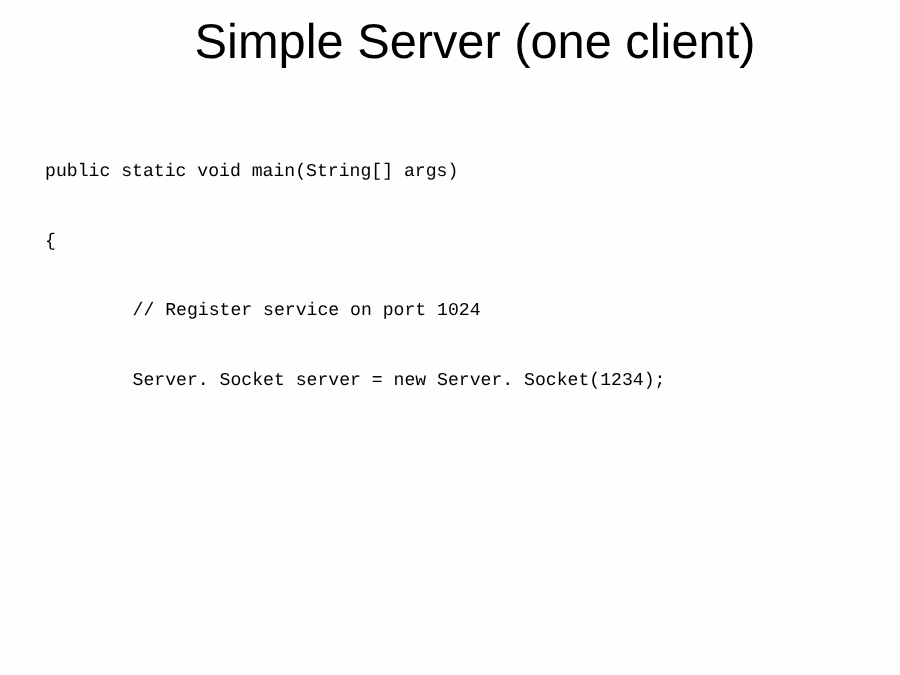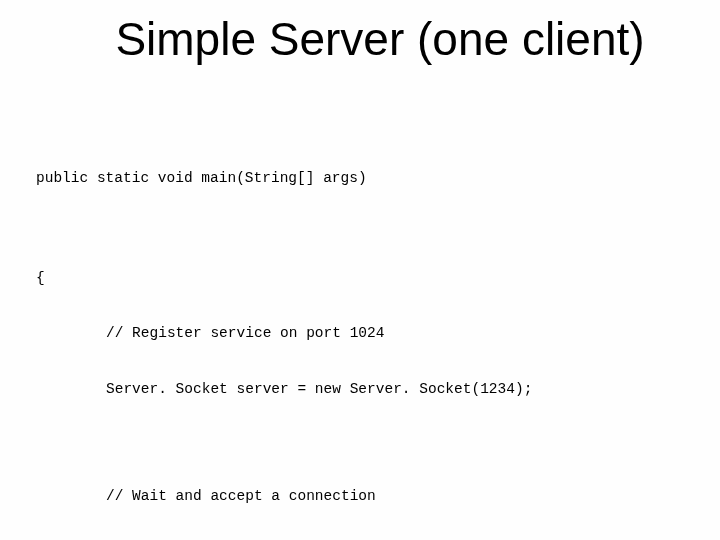--- a/index.html
+++ b/index.html
@@ -11,50 +11,49 @@
       font-family: Arial, Helvetica, sans-serif;
       overflow: hidden;
     }
     .slide {
       width: 720px;
       height: 540px;
       box-sizing: border-box;
       padding: 12px 36px 0 36px;
     }
     .title {
-      font-size: 46px;
+      font-size: 39px;
       font-weight: 400;
       text-align: center;
-      margin: 0 0 22px 0;
+      margin: 0 0 36px 0;
       padding-left: 40px;
       color: #000;
     }
     .code {
       font-family: "Courier New", Courier, monospace;
       font-size: 14.5px;
       line-height: 1.28;
       white-space: pre;
       color: #000;
     }
-    .ind0 { padding-left: 0; display: block; margin-top: 44px; }
+    .ind0 { padding-left: 0; display: block; }
     .ind1 { padding-left: 70px; display: block; }
     .blank { display: block; height: 14.5px; }
   </style>
 </head>
 <body>
 
 <div class="slide">
   <h1 class="title">Simple Server (one client)</h1>
   <div class="code">
     <span class="ind0">public static void main(String[] args)</span>
     <span class="ind0">{</span>
     <span class="ind1">// Register service on port 1024</span>
     <span class="ind1">Server. Socket server = new Server. Socket(1234);</span>
     <span class="blank"></span>
-    <span class="ind1">// Wait and accept a connection</span>
     <span class="blank"></span>
     
     
     
     
     
     
     
     
     

